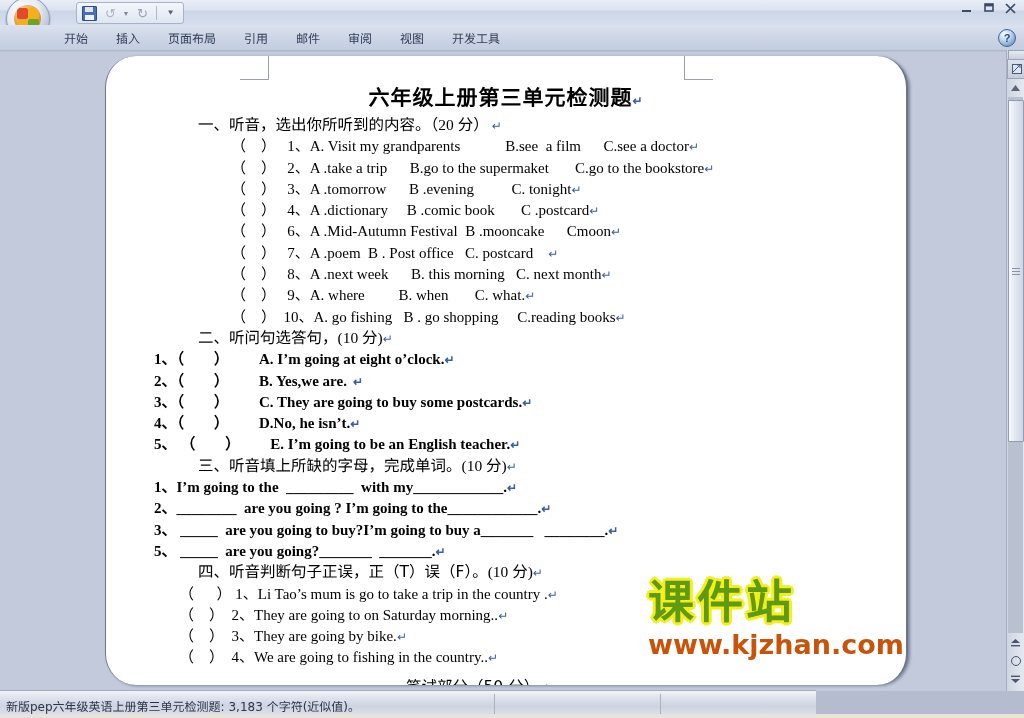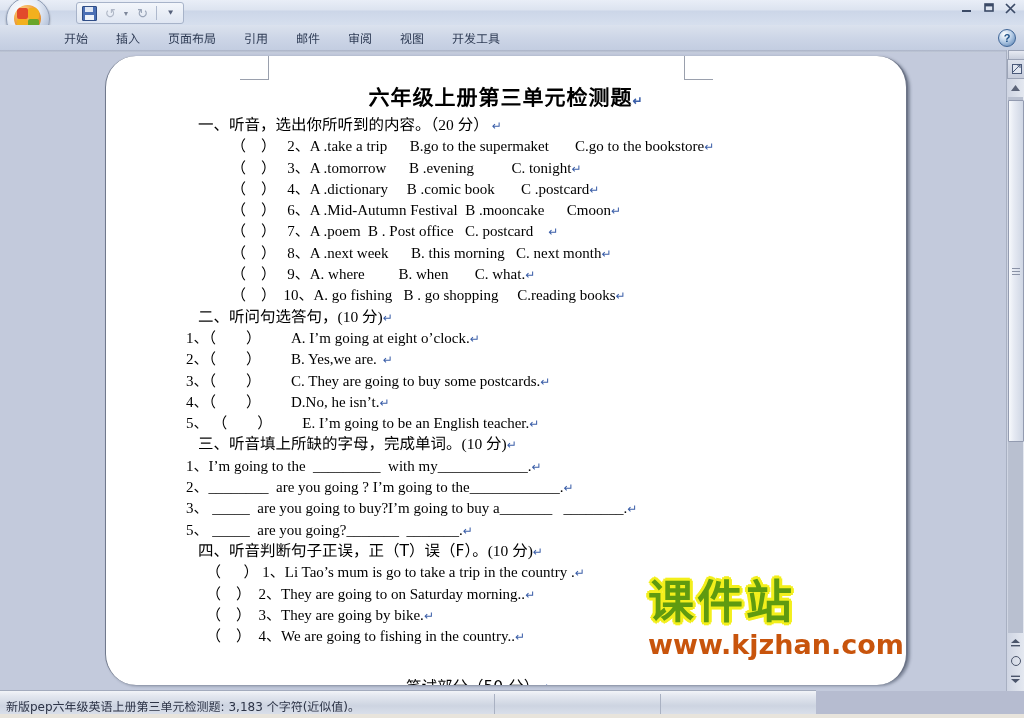--- a/index.html
+++ b/index.html
@@ -113,23 +113,23 @@
   }
   .doc-title{
     text-align:center;font-size:21px;font-weight:bold;letter-spacing:1px;
     margin:25px 0 4px 0;font-family:"DejaVu Sans","Liberation Sans",sans-serif;
   }
   .pmark{color:#3a5ea8;font-size:12px;font-family:"Liberation Serif",serif;}
   .line{font-size:15px;line-height:20.3px;white-space:pre;}
   .sec{font-size:15.5px;line-height:20.3px;white-space:pre;font-family:"DejaVu Sans","Liberation Sans",sans-serif;}
   .sec .en{font-family:"Liberation Serif",serif;}
   .ind-a{padding-left:125px;}
-  .ind-b{padding-left:80px;}
+  .ind-b{padding-left:48px;font-weight:bold;}
   .ind-s{padding-left:92px;}
-  .ind-t{padding-left:100px;}
+  .ind-t{padding-left:73px;}
   .clip-line{
     position:absolute;left:0;bottom:-8px;width:800px;height:16px;overflow:hidden;
   }
   .clip-line .sec{padding-left:300px;}
 
   
   .watermark{
     position:absolute;right:0px;bottom:14px;width:262px;height:92px;
     pointer-events:none;
   }
@@ -294,20 +294,21 @@
           <i class="v"></i>
           <i class="h"></i>
         </div>
 
       <div class="doc">
 
         <div class="doc-title"><span>六年级上册第三单元检测题</span><span class="pmark">↵</span></div>
 
         <div class="sec ind-s"><span>一、听音，选出你所听到的内容。</span><span class="en">（20 分）</span><span class="pmark"> ↵</span></div>
 
+        <div class="line ind-a"><span>（    ）   1、A. Visit my grandparents            B.see  a film      C.see a doctor</span><span class="pmark">↵</span></div>
         <div class="line ind-a"><span>（    ）   2、A .take a trip      B.go to the supermaket       C.go to the bookstore</span><span class="pmark">↵</span></div>
         <div class="line ind-a"><span>（    ）   3、A .tomorrow      B .evening          C. tonight</span><span class="pmark">↵</span></div>
         <div class="line ind-a"><span>（    ）   4、A .dictionary     B .comic book       C .postcard</span><span class="pmark">↵</span></div>
         <div class="line ind-a"><span>（    ）   6、A .Mid-Autumn Festival  B .mooncake      Cmoon</span><span class="pmark">↵</span></div>
         <div class="line ind-a"><span>（    ）   7、A .poem  B . Post office   C. postcard</span><span class="pmark">     ↵</span></div>
         <div class="line ind-a"><span>（    ）   8、A .next week      B. this morning   C. next month</span><span class="pmark">↵</span></div>
         <div class="line ind-a"><span>（    ）   9、A. where         B. when       C. what.</span><span class="pmark">↵</span></div>
         <div class="line ind-a"><span>（    ）  10、A. go fishing   B . go shopping     C.reading books</span><span class="pmark">↵</span></div>
 
         <div class="sec ind-s"><span>二、听问句选答句，</span><span class="en">(10 分)</span><span class="pmark">↵</span></div>

